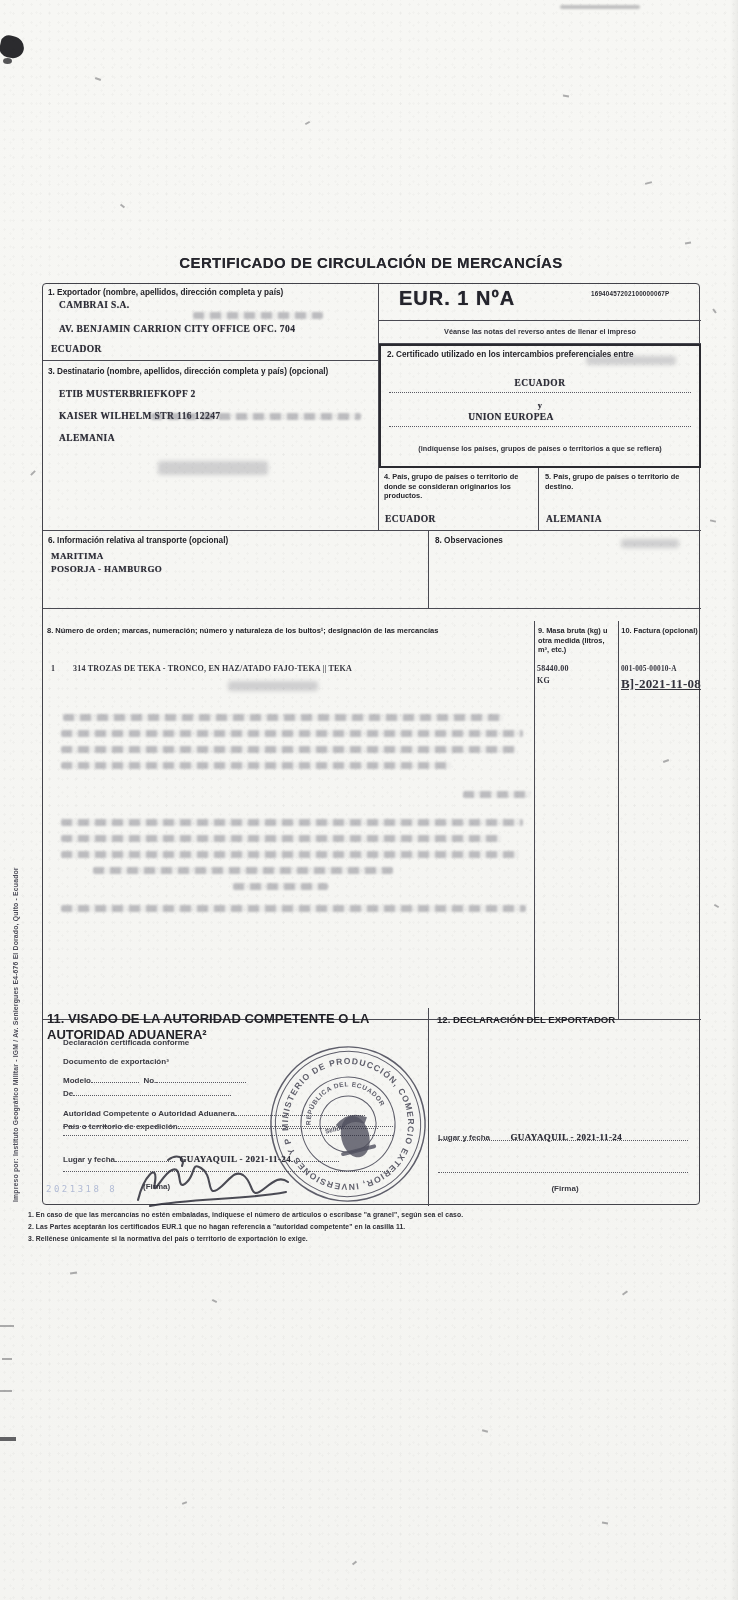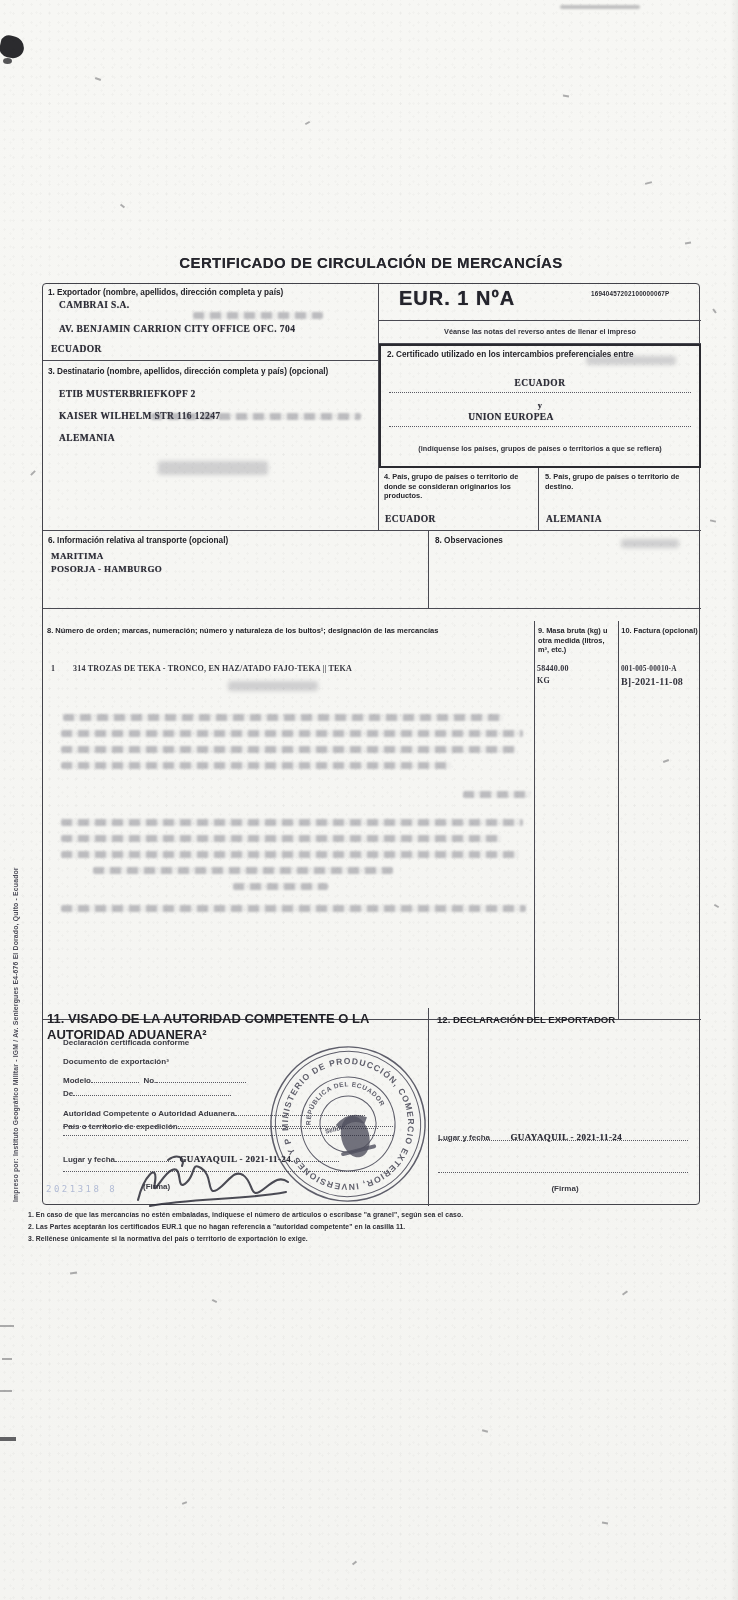--- a/index.html
+++ b/index.html
@@ -158,21 +158,21 @@
       <div class="abs lbl-sm" style="left:495px;top:5px;width:76px;">9. Masa bruta (kg) u otra medida (litros, m³, etc.)</div>
       <div class="abs lbl-sm center" style="left:577px;top:5px;width:79px;">10. Factura (opcional)</div>
 
       <div class="abs val-sm" style="left:8px;top:43px;">1</div>
       <div class="abs val-sm" style="left:30px;top:43px;width:455px;">314 TROZAS DE TEKA - TRONCO, EN HAZ/ATADO FAJO-TEKA || TEKA</div>
 
       <div class="abs val-sm" style="left:494px;top:43px;">58440.00</div>
       <div class="abs val-sm" style="left:494px;top:55px;">KG</div>
 
       <div class="abs val-sm" style="left:578px;top:43px;font-size:7.3px;">001-005-00010-A</div>
-      <div class="abs val-sm" style="left:578px;top:55px;font-size:10px;">B]-2021-11-08</div>
+      <div class="abs val-sm" style="left:578px;top:55px;font-size:13px;text-decoration:underline;">B]-2021-11-08</div>
 
       <div class="gsm" style="left:185px;top:60px;width:90px;height:10px;"></div>
 
       <div class="gbar" style="left:20px;top:93px;width:440px;"></div>
       <div class="gbar" style="left:18px;top:109px;width:462px;"></div>
       <div class="gbar" style="left:18px;top:125px;width:455px;"></div>
       <div class="gbar" style="left:18px;top:141px;width:390px;"></div>
       <div class="gbar" style="left:420px;top:170px;width:68px;"></div>
       <div class="gbar" style="left:18px;top:198px;width:462px;"></div>
       <div class="gbar" style="left:18px;top:214px;width:440px;"></div>

